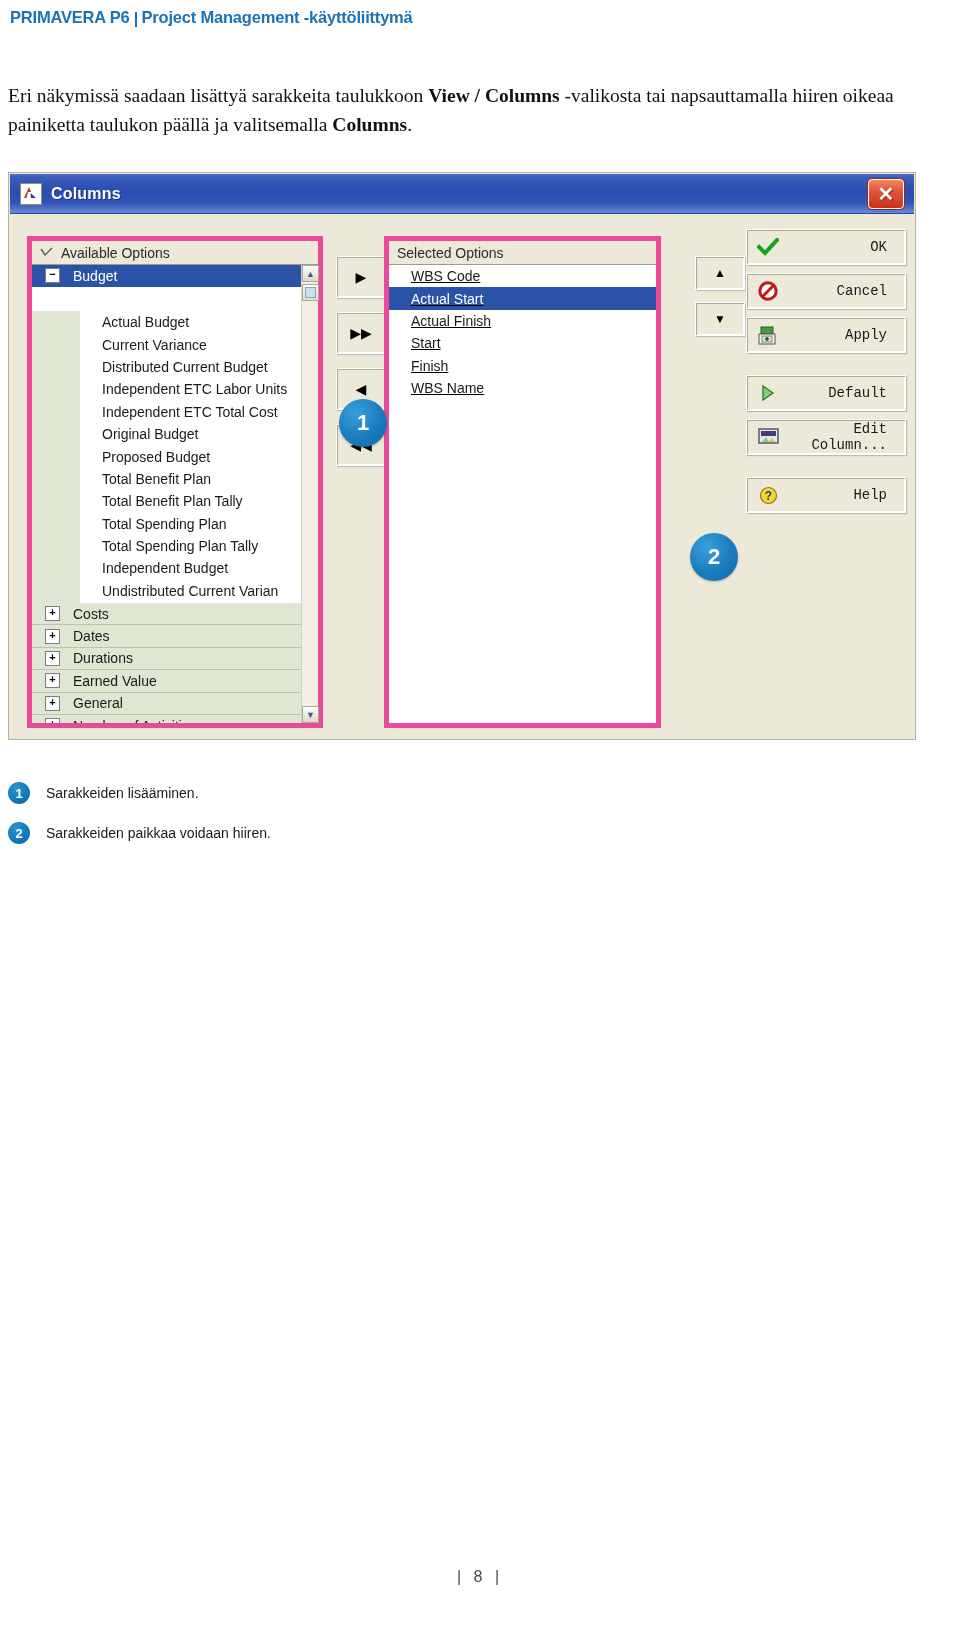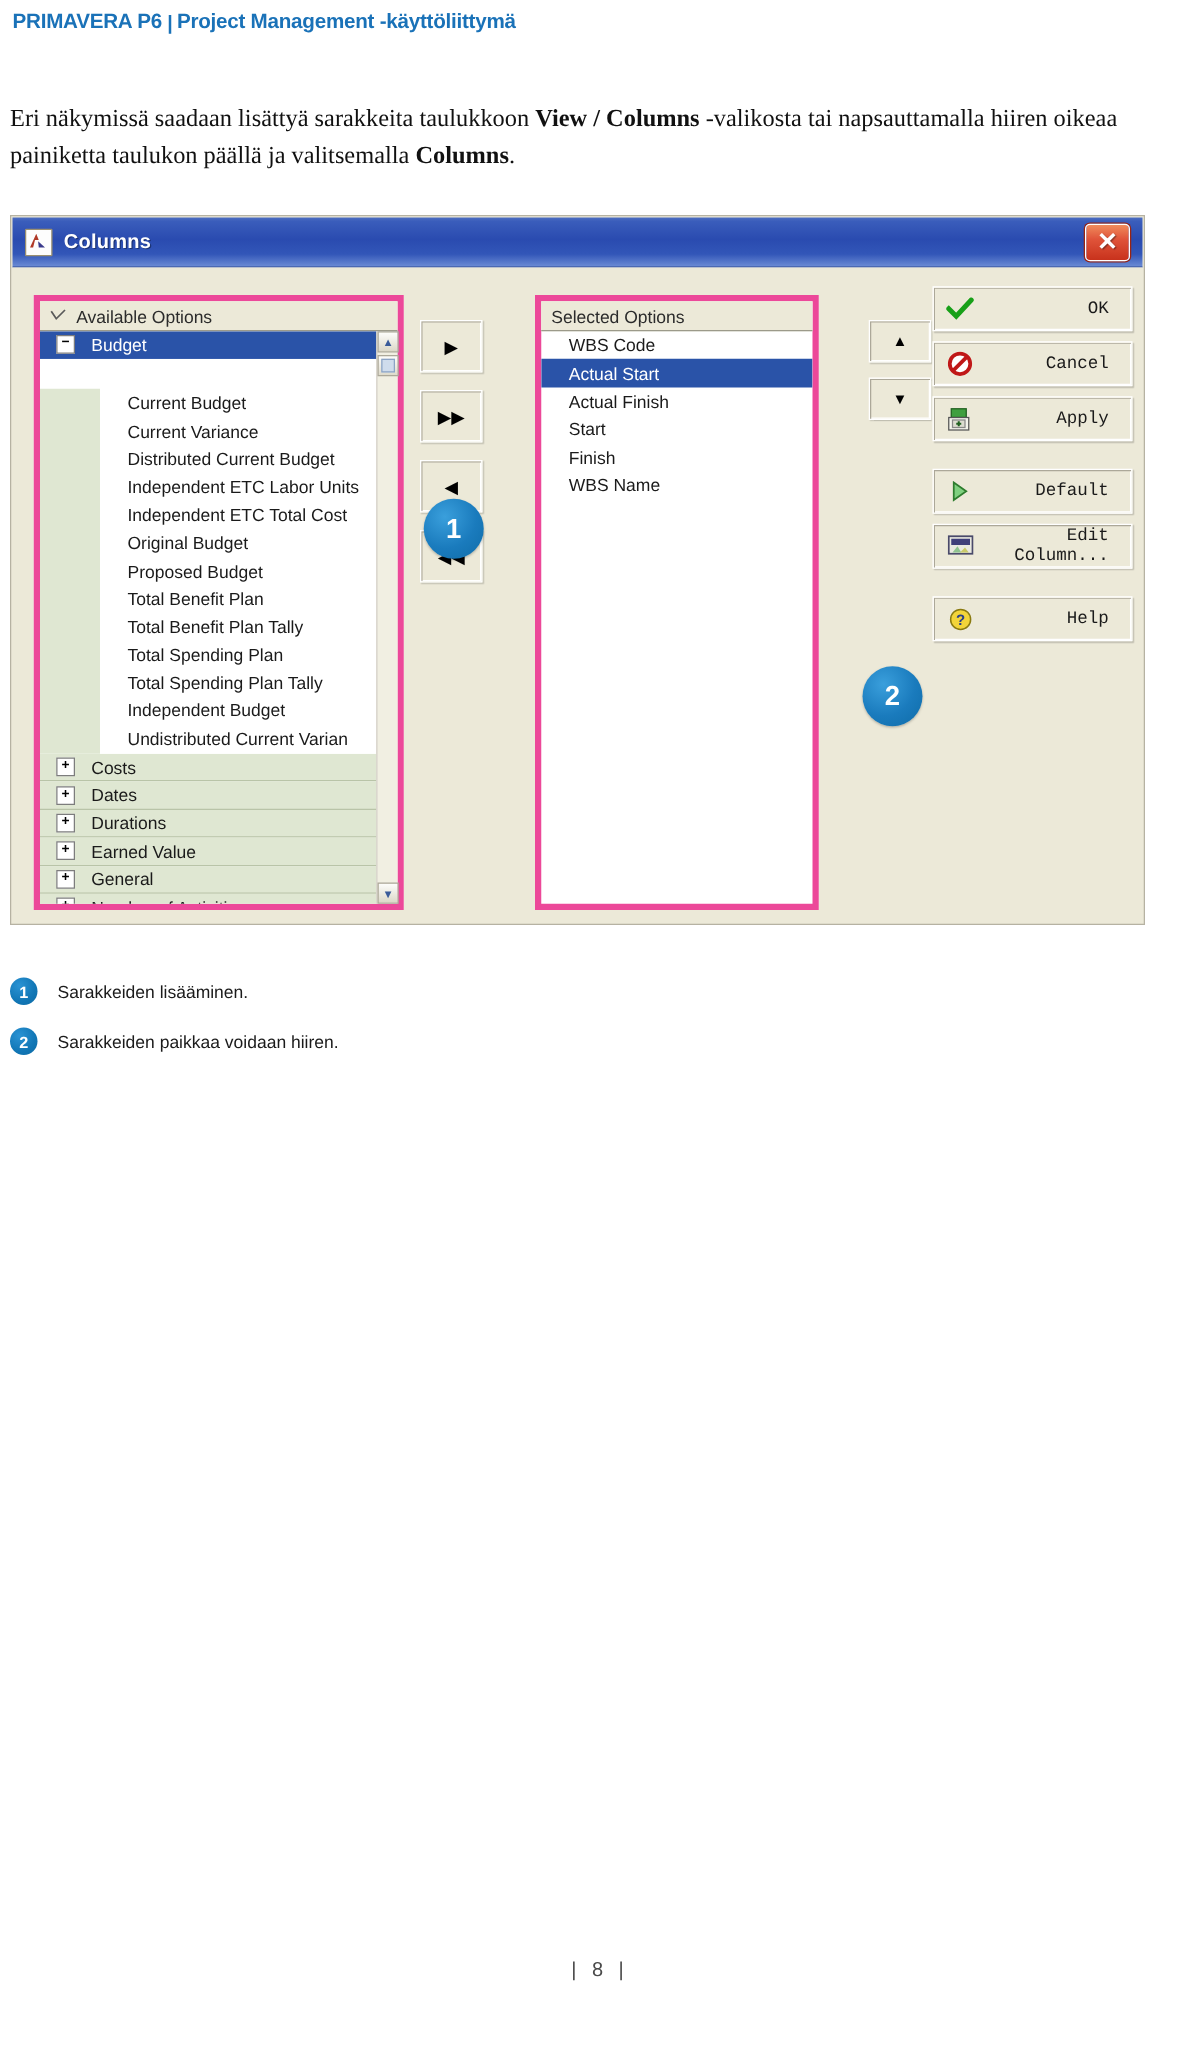--- a/index.html
+++ b/index.html
@@ -140,21 +140,21 @@
   .xfer{position:absolute;left:326px;}
   .btn3d{
     background:#ece9d8;border:1px solid #ffffff;
     box-shadow:1px 1px 0 #aca899 inset, -1px -1px 0 #ffffff inset, 1px 1px 1px rgba(0,0,0,.18);
     display:flex;align-items:center;justify-content:center;
     box-sizing:border-box;color:#000;
   }
   .xfer .btn3d{width:50px;height:42px;font-size:14px;}
 
   
-  #rightPanel{left:418px;top:22px;width:227px;height:492px;text-align:center;}
+  #rightPanel{left:374px;top:22px;width:277px;height:492px;text-align:center;}
   .rrow{
     height:22.4px;display:flex;align-items:center;padding-left:22px;
     font-size:14px;color:#1a1a1a;box-sizing:border-box;white-space:nowrap;
   }
   .rrow.sel{background:#2a53a8;color:#ffffff;}
 
   
   .updown{position:absolute;left:685px;}
   .updown .btn3d{width:50px;height:34px;font-size:12px;}
 
@@ -246,21 +246,21 @@
       <div class="list-scroll">
 
         <div class="row group sel">
           <span class="exp">−</span>
           <span class="lbl">Budget</span>
         </div>
 
         <div class="leaf-gutter"></div>
         <div class="leaf-area" id="leafArea">
             <div class="row leaf">
-              <span>Current Budget</span>
+              <span>Actual Budget</span>
             </div>
             <div class="row leaf">
               <span>Current Variance</span>
             </div>
             <div class="row leaf">
               <span>Distributed Current Budget</span>
             </div>
             <div class="row leaf">
               <span>Independent ETC Labor Units</span>
             </div>
@@ -342,21 +342,21 @@
       </div>
       <div class="btn3d">
         <span>◀◀</span>
       </div>
     </div>
 
     <div class="panel-frame" id="rightPanel">
       <div class="panel-hdr">
         <span>Selected Options</span>
       </div>
-      <div id="selList" style="position:absolute;left:0;top:24px;right:0;bottom:0;overflow:hidden;">
+      <div id="selList" style="position:absolute;left:0;top:24px;right:0;bottom:0;overflow:hidden;text-decoration:underline;">
           <div class="rrow">
             <span>WBS Code</span>
           </div>
           <div class="rrow sel">
             <span>Actual Start</span>
           </div>
           <div class="rrow">
             <span>Actual Finish</span>
           </div>
           <div class="rrow">

